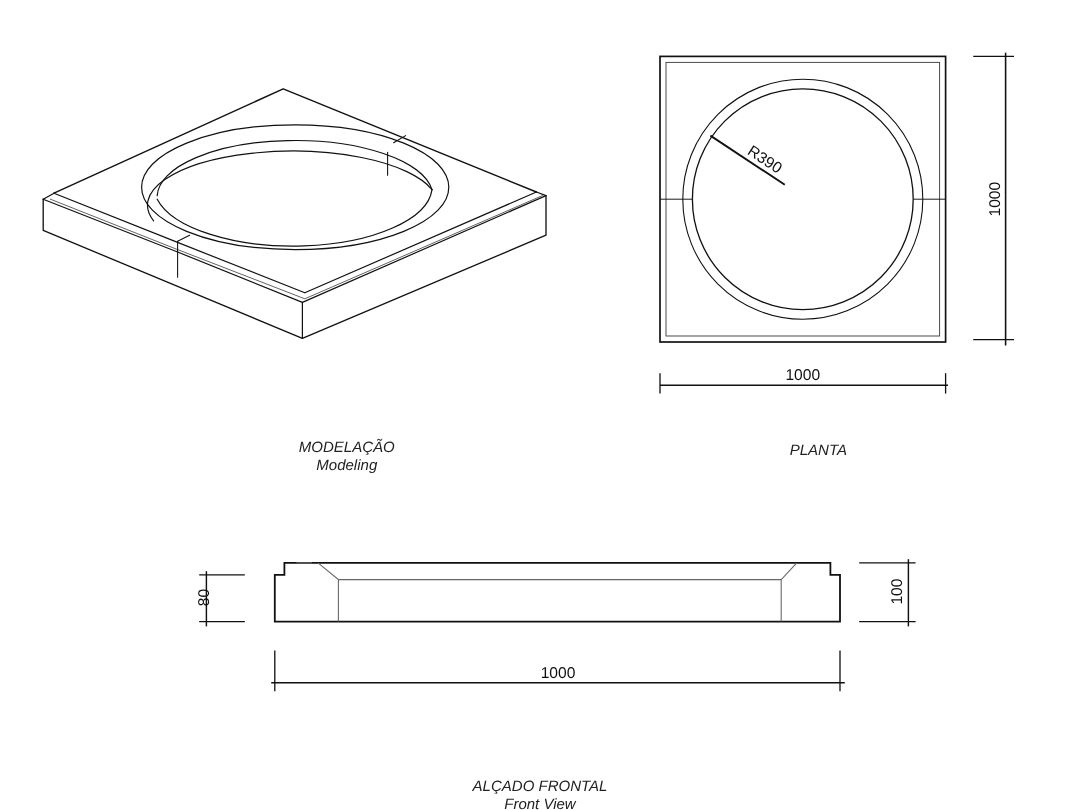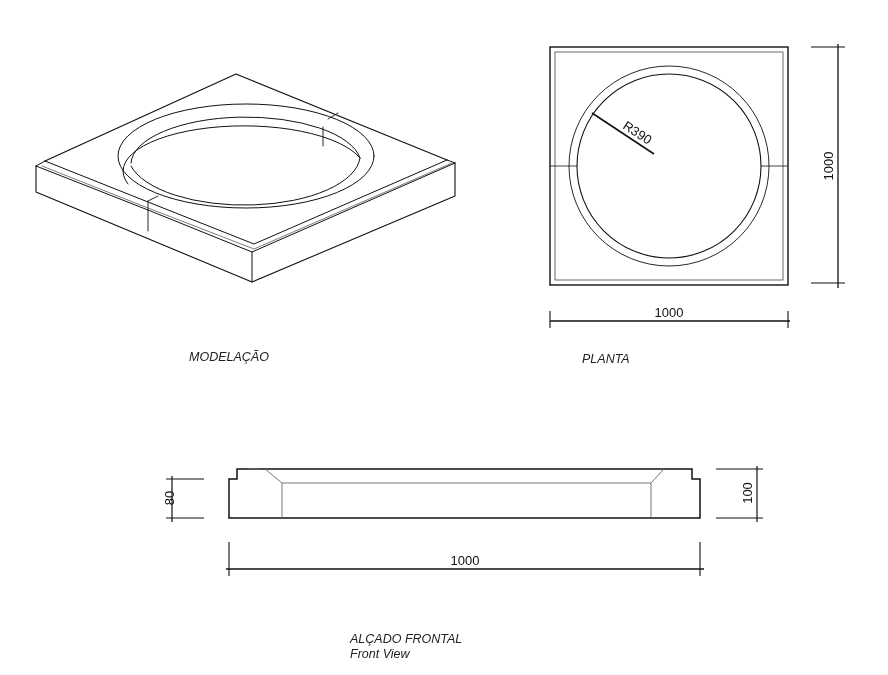--- a/index.html
+++ b/index.html
@@ -1,18 +1,18 @@
 <!DOCTYPE html>
 <html><head>
 <meta charset="utf-8">
 <style>
   html, body { margin: 0; padding: 0; background: #ffffff; }
   body { width: 888px; height: 675px; position: relative; overflow: hidden; font-family: "Liberation Sans", sans-serif; }
   svg { position: absolute; left: 0; top: 0; }
-  .caption { position: absolute; text-align: left; font-style: italic; color: #222; font-size: 12.5px; line-height: 15px; width: 200px; }
+  .caption { position: absolute; text-align: center; font-style: italic; color: #222; font-size: 12.5px; line-height: 15px; width: 200px; margin-top: 16px; }
   .caption .pt { display: block; }
   .caption .en { display: block; }
   .dimtxt { font-family: "Liberation Sans", sans-serif; font-size: 13px; fill: #111; }
 </style>
 </head>
 <body>
 
 <svg width="888" height="675" viewBox="0 0 888 675">
 
   <g fill="none" stroke="#111" stroke-linecap="round" stroke-linejoin="round">
@@ -94,20 +94,21 @@
   <g stroke="#111" fill="none">
     <line x1="226" y1="569" x2="704" y2="569" stroke-width="1.3"></line>
     <line x1="229" y1="542" x2="229" y2="576" stroke-width="1.1"></line>
     <line x1="700" y1="542" x2="700" y2="576" stroke-width="1.1"></line>
   </g>
   <text class="dimtxt" x="465" y="565" text-anchor="middle">1000</text>
 </svg>
 
 <div class="caption" style="left:189px; top:350px;">
   <span class="pt">MODELAÇÃO</span>
+  <span class="en">Modeling</span>
 </div>
 <div class="caption" style="left:582px; top:352px;">
   <span class="pt">PLANTA</span>
 </div>
 <div class="caption" style="left:350px; top:632px;font-style:italic;">
   <span class="pt">ALÇADO FRONTAL</span>
   <span class="en">Front View</span>
 </div>
 
 </body></html>

